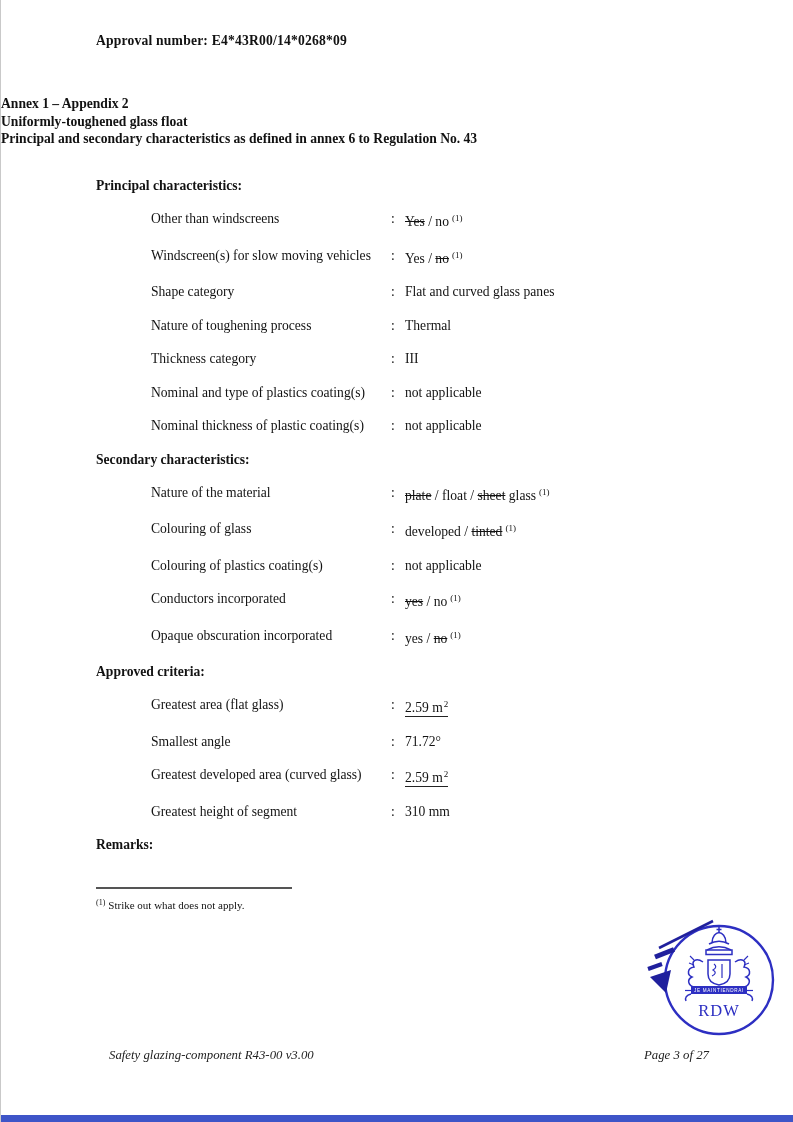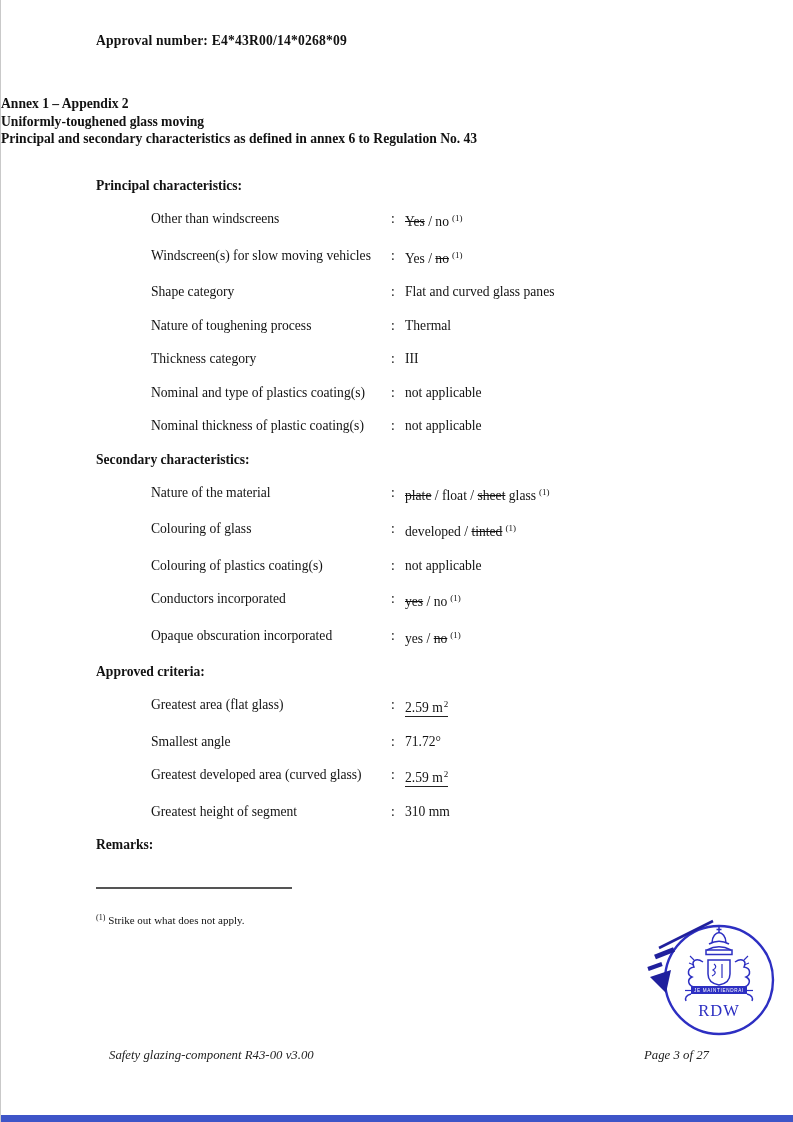--- a/index.html
+++ b/index.html
@@ -27,21 +27,21 @@
   .row{display:flex;align-items:flex-start;margin:0 0 16.5px 55px;}
   .row .label{width:240px;flex:0 0 240px;}
   .row .colon{width:14px;flex:0 0 14px;}
   .row .value{white-space:pre-wrap;}
   s{text-decoration:line-through;}
   .sup{font-size:9px;vertical-align:5px;margin-left:3px;}
   .u{border-bottom:1.4px solid #222;padding-bottom:1px;}
   .u .sup2{font-size:9px;vertical-align:5px;margin-left:1px;}
   .remarks{font-weight:bold;margin-top:7px;}
   .footnote-rule{width:196px;border-top:2px solid #555;margin-top:34px;}
-  .footnote{font-size:11px;margin-top:20px;}
+  .footnote{font-size:11px;margin-top:5px;}
   .footnote .fnref{font-size:8px;vertical-align:4px;margin-right:3px;}
   .stamp{position:absolute;left:638px;top:916px;width:148px;height:132px;color:var(--stamp,#2d2fc2);}
   .pen{color:var(--stamp_dark,#20209d);}
   .footer{
     position:absolute;top:1048px;left:100px;width:600px;
     display:flex;justify-content:space-between;
     font-style:italic;font-size:12.8px;color:#222;margin-left:8px;
   }
   .accent-bar{position:absolute;left:0;right:0;bottom:0;height:7px;background:var(--accent_bar,#3e55c8);}
 </style>
@@ -51,21 +51,21 @@
 <div class="page">
 
   <div class="approval">
     <span>Approval number:</span>
     <span> </span>
     <span>E4*43R00/14*0268*09</span>
   </div>
 
   <div class="titleblock">
     <div>Annex 1 – Appendix 2</div>
-    <div>Uniformly-toughened glass moving</div>
+    <div>Uniformly-toughened glass float</div>
     <div>Principal and secondary characteristics as defined in annex 6 to Regulation No. 43</div>
   </div>
 
   <div class="content">
 
     <div class="sect-head">Principal characteristics:</div>
 
     <div class="row">
       <span class="label">Other than windscreens</span>
       <span class="colon">:</span>

